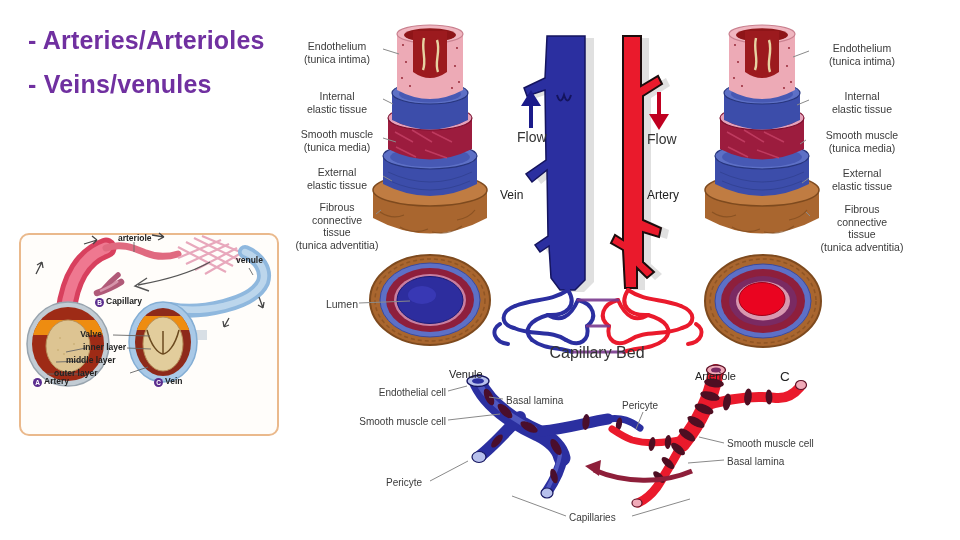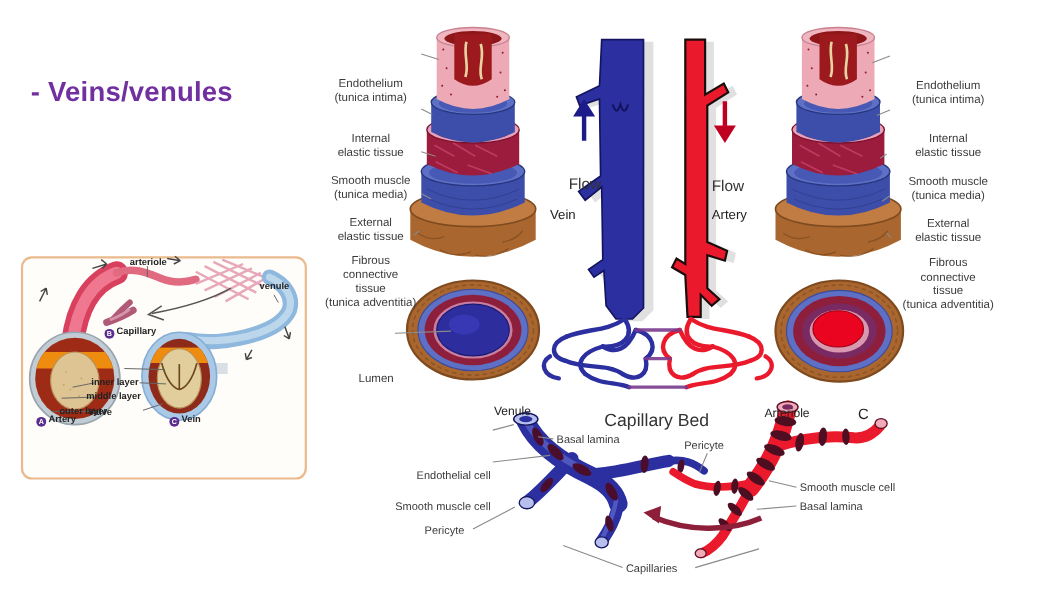--- a/index.html
+++ b/index.html
@@ -6,40 +6,41 @@
   .slide{position:relative;width:960px;height:540px;background:#ffffff;overflow:hidden;
          font-family:"Liberation Sans",sans-serif;}
   .bullet{position:absolute;left:28px;color:#7030A0;font-weight:bold;font-size:25px;
           letter-spacing:0.2px;white-space:nowrap;}
   .b1{top:26px;} .b2{top:70px;}
   svg.art{position:absolute;left:0;top:0;z-index:2;pointer-events:none;}
   .inset{position:absolute;left:19px;top:233px;width:260px;height:203px;z-index:1;
          background:#fffdfa;border:2px solid #eab98c;border-radius:10px;box-sizing:border-box;}
   .lbl{position:absolute;z-index:3;color:#3b3b3b;font-size:10.5px;line-height:12.5px;
        white-space:pre-line;}
-  .c{text-align:center;margin-top:30px;} .r{text-align:right;margin-top:40px;}
+  .c{text-align:center;} .r{text-align:right;}
   .big{font-size:12px;color:#222;}
   .flow{font-size:14px;color:#333;}
   .cap-bed{font-size:16px;color:#333;}
   .micro{font-size:10px;color:#3b3b3b;}
   .micro-title{font-size:11px;color:#222;}
   .panel-c{font-size:13.5px;color:#222;}
   .ins{position:absolute;z-index:3;font-size:8.5px;font-weight:bold;color:#222;line-height:9px;
        white-space:nowrap;}
   .ins-cap{position:absolute;z-index:3;font-size:9px;font-weight:normal;color:#2f2f2f;
            line-height:11.5px;white-space:pre-line;}
   .marker{display:inline-block;width:9px;height:9px;border-radius:50%;background:#5b2d8e;
           color:#fff;font-size:6.5px;line-height:9px;text-align:center;font-weight:bold;
           vertical-align:-1px;margin-right:2px;}
 </style>
 </head>
 <body>
 
 <div class="slide">
 
+  <div class="bullet b1">- Arteries/Arterioles</div>
   <div class="bullet b2">- Veins/venules</div>
 
   <div class="inset"></div>
 
   <svg class="art" width="960" height="540" viewBox="0 0 960 540">
     <defs>
       <clipPath id="cpA">
           <ellipse cx="68" cy="344" rx="36" ry="37"></ellipse>
         </clipPath>
       <clipPath id="cpV">
@@ -362,18 +363,18 @@
   <div class="lbl micro" style="left:622px;top:400px">Pericyte</div>
   <div class="lbl micro" style="left:727px;top:438px">Smooth muscle cell</div>
   <div class="lbl micro" style="left:727px;top:456px">Basal lamina</div>
   <div class="lbl micro" style="left:569px;top:512px">Capillaries</div>
 
   <div class="ins" style="left:118px;top:234px">arteriole</div>
   <div class="ins" style="left:236px;top:256px">venule</div>
   <div class="ins" style="left:95px;top:297px"><span class="marker">B</span><span>Capillary</span></div>
   <div class="ins r" style="left:70px;top:330px;width:42px;text-align:center">Valve</div>
   <div class="ins" style="left:70px;top:343px;width:56px;text-align:right">inner layer</div>
-  <div class="ins" style="left:66px;top:356px;width:62px;text-align:right">middle layer</div>
+  <div class="ins" style="left:66px;top:356px;width:62px;text-align:left">middle layer</div>
   <div class="ins" style="left:54px;top:369px;width:58px;text-align:left">outer layer</div>
   <div class="ins" style="left:33px;top:377px"><span class="marker">A</span><span>Artery</span></div>
   <div class="ins" style="left:154px;top:377px"><span class="marker">C</span><span>Vein</span></div>
 
 </div>
 
 </body></html>

